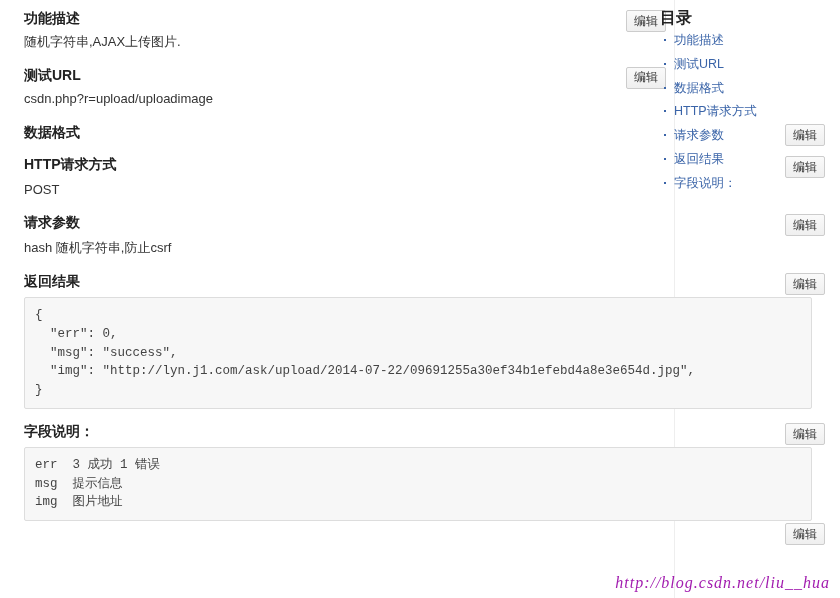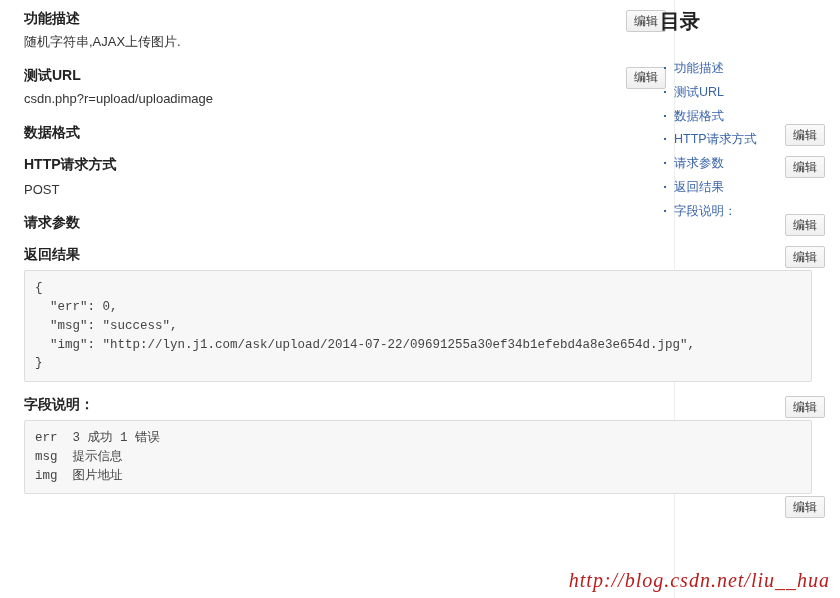--- a/index.html
+++ b/index.html
@@ -64,23 +64,23 @@
     line-height: 1.5;
     width: 788px;
   }
   .toc {
     position: absolute;
     right: 40px;
     top: 8px;
     width: 140px;
   }
   .toc h3 {
-    font-size: 20px;
+    font-size: 16px;
     font-weight: bold;
-    margin-bottom: 22px;
+    margin-bottom: 0;
   }
   .toc ul { list-style: none; }
   .toc li {
     font-size: 12.5px;
     color: #3a64a8;
     line-height: 1.9;
     padding-left: 14px;
     position: relative;
   }
   .toc li::before {
@@ -91,24 +91,24 @@
     width: 2px;
     height: 2px;
     background: #3a64a8;
   }
   .toc li a { color: #3a64a8; text-decoration: none; cursor: pointer; }
   .vline { position:absolute; left: 674px; top: 0; bottom:0; border-left:1px solid #eee; }
   .watermark {
     position: absolute;
     right: 10px;
     bottom: 6px;
-    color: #b91c1c;
+    color: #a21caf;
     font-family: "Times New Roman", serif;
     font-style: italic;
-    font-size: 20px;
+    font-size: 16px;
     letter-spacing: 1px;
     pointer-events: none;
   }
   .header-row { height: 22px; }
 </style>
 </head>
 <body>
 
 <div class="vline"></div>
 
@@ -139,20 +139,21 @@
     <button class="edit-btn">编辑</button>
     <h2>HTTP请求方式</h2>
     <div class="content">POST</div>
   </div>
 
   <div class="section">
     <button class="edit-btn">编辑</button>
     <h2>请求参数</h2>
     <div class="content">
       <p></p>
+      <p>hash 随机字符串,防止csrf</p>
     </div>
   </div>
 
   <div class="section">
     <button class="edit-btn">编辑</button>
     <h2>返回结果</h2>
     <pre class="codebox">{
   "err": 0,
   "msg": "success",
   "img": "http://lyn.j1.com/ask/upload/2014-07-22/09691255a30ef34b1efebd4a8e3e654d.jpg",

